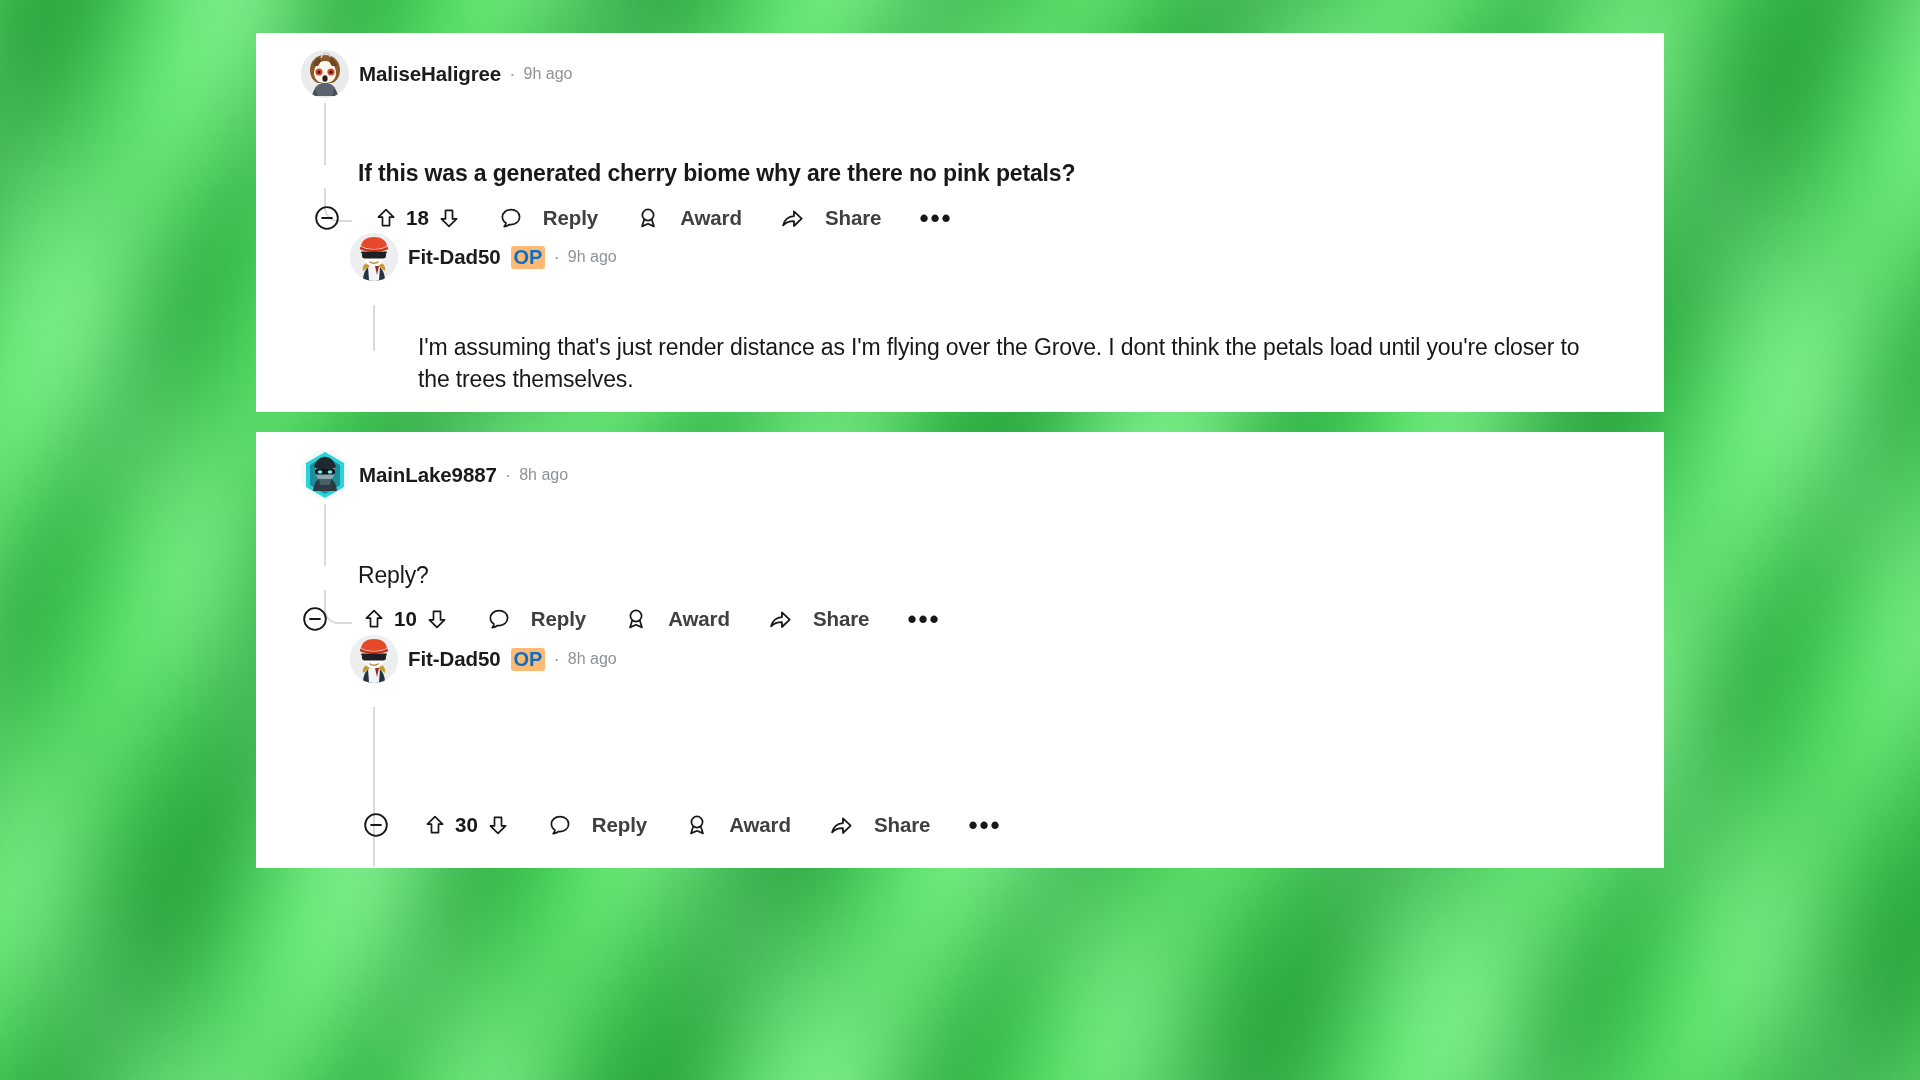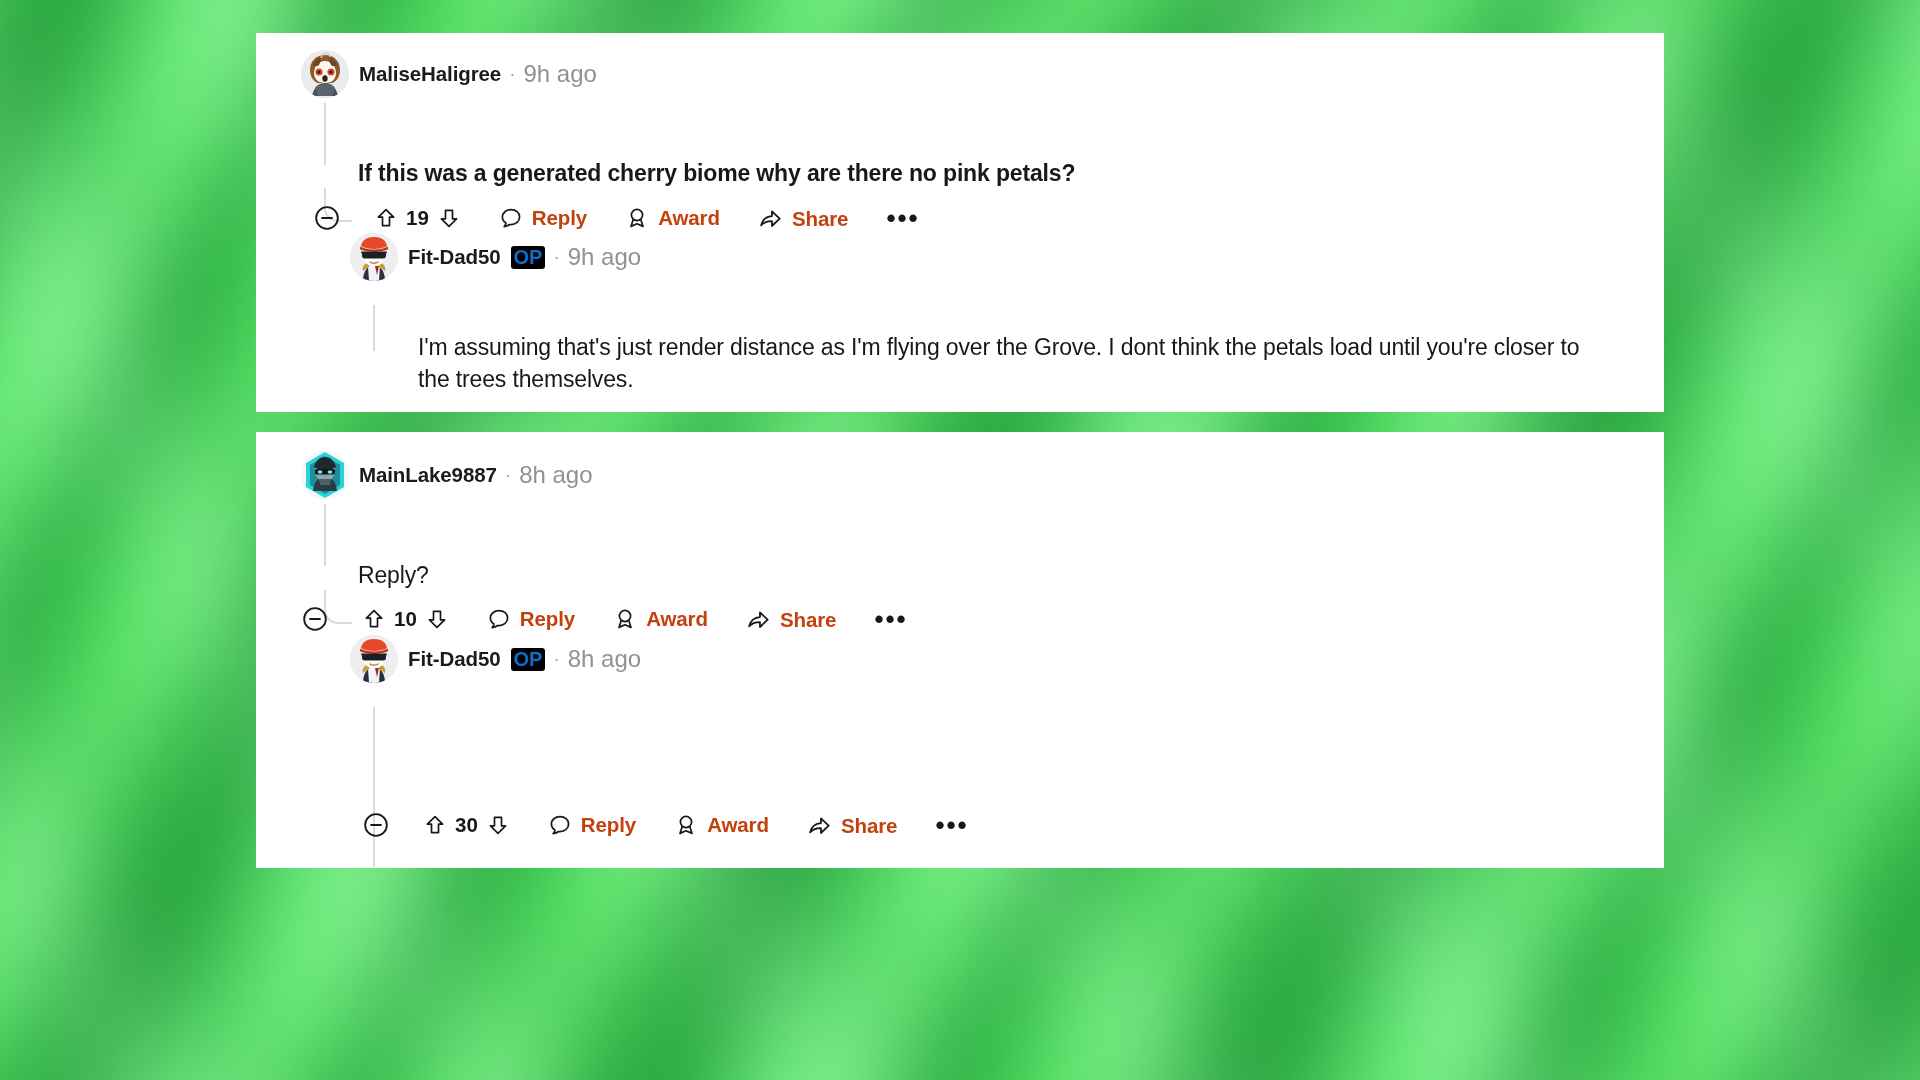--- a/index.html
+++ b/index.html
@@ -89,48 +89,48 @@
   .uname {
     font-size: 20.5px;
     font-weight: bold;
     color: #1b1b1b;
     letter-spacing: -0.1px;
   }
   .op-badge {
     font-size: 20px;
     font-weight: bold;
     color: #0d6ec6;
-    background: #000000;
+    background: #fdba74;
     padding: 0 3px;
     border-radius: 3px;
   }
   .dot { font-size: 19px; color: #9b9fa3; margin: 0 -2px; }
-  .ago { font-size: 24px; color: #8e9296; }
+  .ago { font-size: 16px; color: #8e9296; }
 
   
   .c-body {
     position: absolute;
     font-size: 23px;
     line-height: 32px;
     color: #16181a;
     letter-spacing: -0.15px;
   }
 
   
   .actions {
     position: absolute;
     display: flex;
     align-items: center;
     white-space: nowrap;
   }
   .act {
     display: flex;
-    align-items: flex-end;
-    gap: 9px;
-    color: #c2410c;
+    align-items: flex-start;
+    gap: 20px;
+    color: #404040;
   }
   .act-label {
     font-size: 20.5px;
     font-weight: bold;
     letter-spacing: -0.1px;
   }
   .votes {
     display: flex;
     align-items: center;
     gap: 8px;
@@ -195,21 +195,21 @@
         <line x1="7.5" y1="12" x2="16.5" y2="12" stroke="#16181a" stroke-width="1.9" stroke-linecap="round"></line>
       </svg>
     </span>
     <span class="gap-md"></span>
     <span class="votes">
       <span>
         <svg class="ico" width="24" height="24" viewBox="0 0 24 24">
           <path d="M12 3.6 4.4 11.2h4.1v8.4h7v-8.4h4.1z" fill="none" stroke="#16181a" stroke-width="1.7" stroke-linejoin="round"></path>
         </svg>
       </span>
-      <span class="vote-count">19</span>
+      <span class="vote-count">18</span>
       <span>
         <svg class="ico" width="24" height="24" viewBox="0 0 24 24">
           <path d="M12 20.4 19.6 12.8h-4.1V4.4h-7v8.4H4.4z" fill="none" stroke="#16181a" stroke-width="1.7" stroke-linejoin="round"></path>
         </svg>
       </span>
     </span>
     <span class="gap-lg"></span>
     <span class="act">
       <svg class="ico" width="24" height="24" viewBox="0 0 24 24">
         <path d="M12 3.6c-4.8 0-8.6 3.3-8.6 7.4 0 2.5 1.4 4.7 3.6 6-.3 1.6-1.1 2.9-1.8 3.6 1.9-.2 4-1 5.4-2.1.5.1 1 .1 1.4.1 4.8 0 8.6-3.3 8.6-7.6S16.8 3.6 12 3.6z" fill="none" stroke="#16181a" stroke-width="1.7" stroke-linejoin="round"></path>

